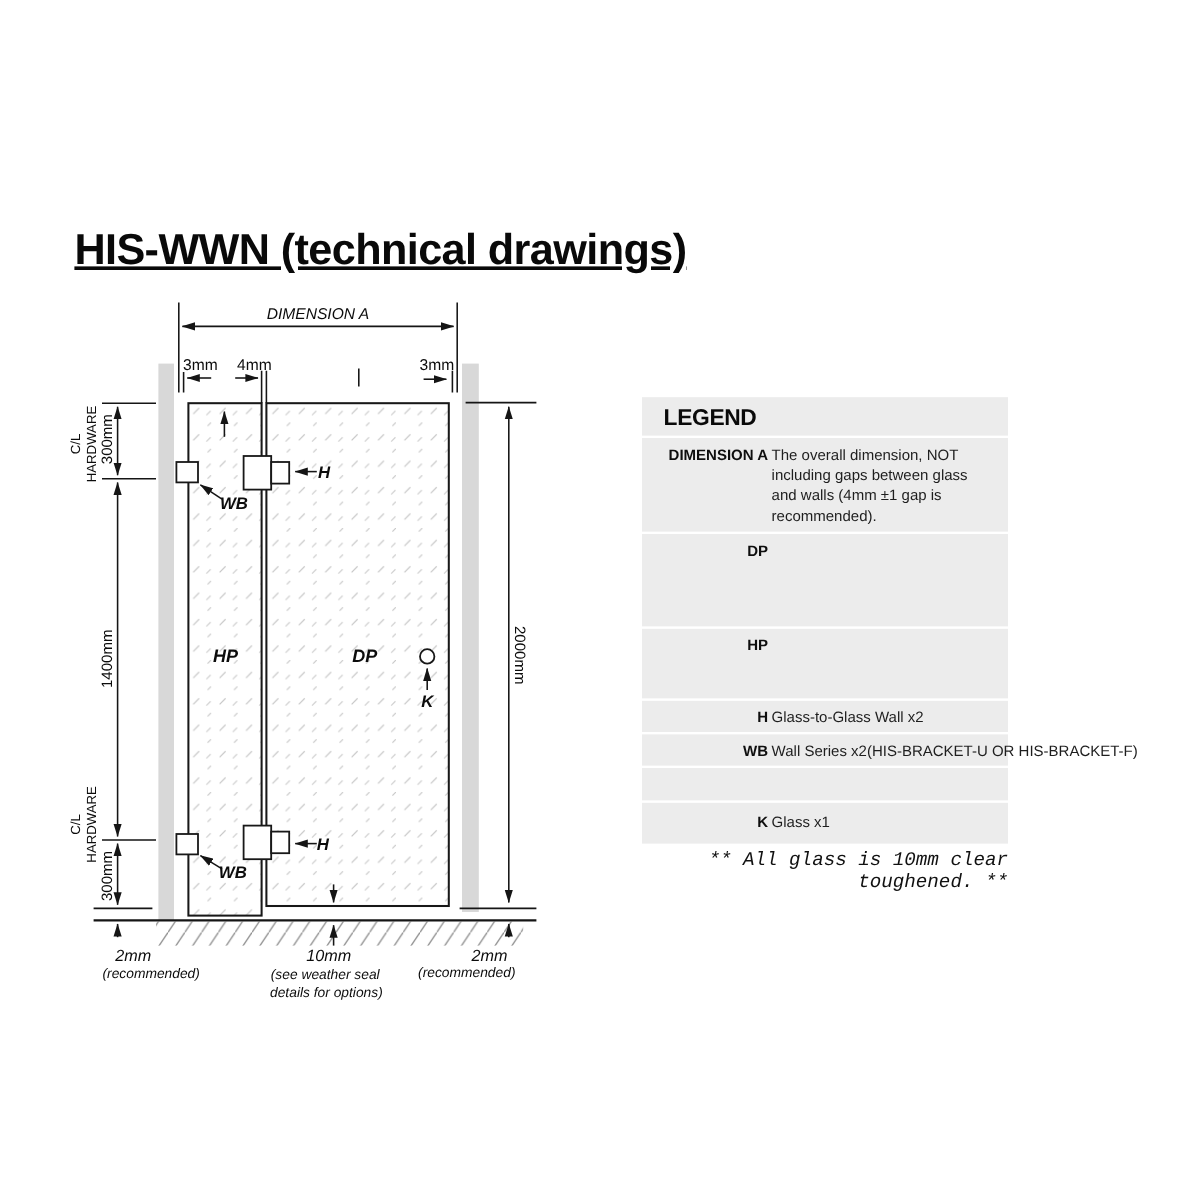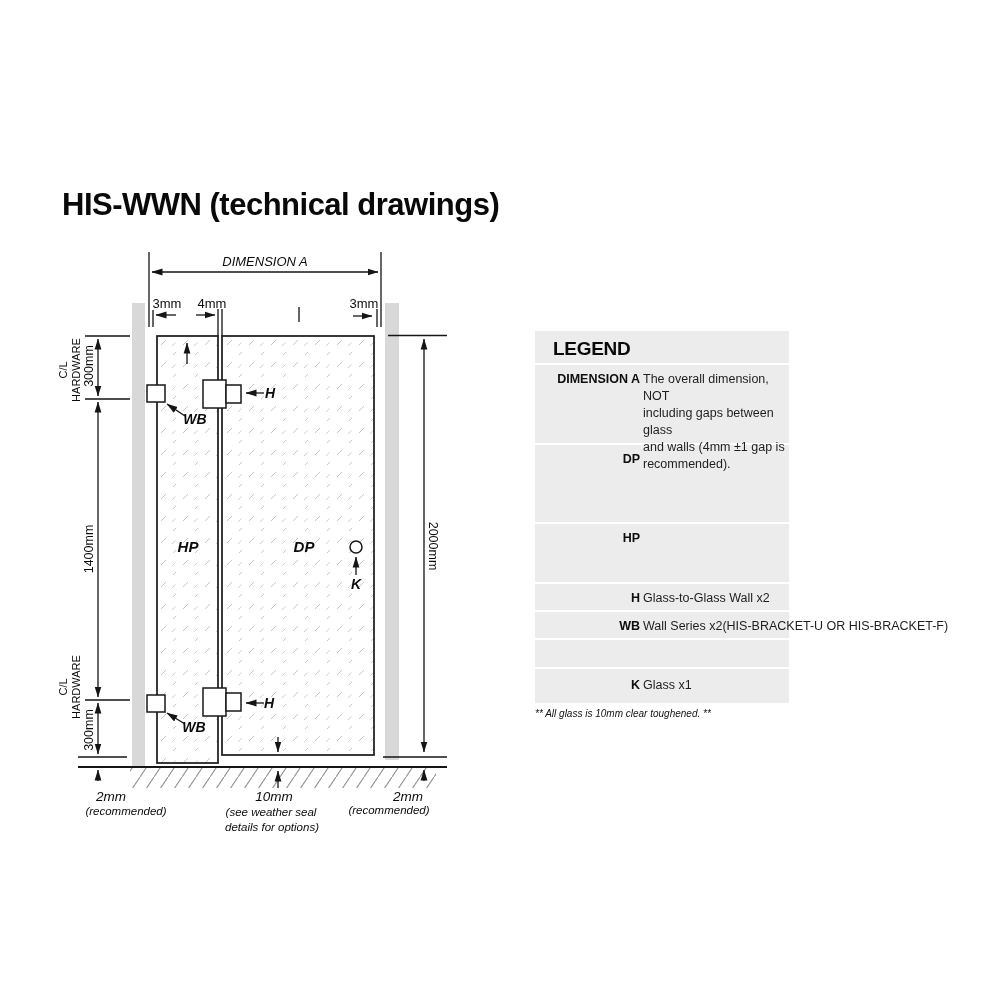--- a/index.html
+++ b/index.html
@@ -1,48 +1,48 @@
 <!DOCTYPE html>
 <html><head>
 <meta charset="utf-8">
 <style>
   html,body{margin:0;padding:0;background:#fff;}
   .canvas{position:relative;width:1000px;height:1000px;background:#ffffff;overflow:hidden;
           font-family:"Liberation Sans",sans-serif;color:#0c0c0c;}
-  .page-title{position:absolute;left:62px;top:187px;margin:0;font-size:31px;font-weight:bold;
-          letter-spacing:-0.5px;color:#090909;white-space:nowrap;}
+  .page-title{position:absolute;left:62px;top:187px;margin:0;font-size:36px;font-weight:bold;
+          letter-spacing:-0.5px;color:#090909;white-space:nowrap;text-decoration:underline;}
   svg.drawing{position:absolute;left:0;top:0;}
   svg text{font-family:"Liberation Sans",sans-serif;fill:#0c0c0c;}
   .ln{stroke:#151515;stroke-width:1.3;fill:none;}
   .ln2{stroke:#151515;stroke-width:1.8;fill:none;}
   .wall{fill:#d8d8d8;}
   .panel{fill:url(#glassHatch);stroke:#181818;stroke-width:1.7;}
   .hw{fill:#ffffff;stroke:#181818;stroke-width:1.5;}
   .t13{font-size:13px;text-anchor:middle;}
   .ti{font-style:italic;}
   .tb{font-size:14px;font-weight:bold;font-style:italic;text-anchor:middle;}
   .tp{font-size:15px;font-weight:bold;font-style:italic;text-anchor:middle;}
   .tr{font-size:12.5px;text-anchor:middle;}
   .ts{font-size:11px;text-anchor:middle;}
   .tm{font-size:13.5px;font-style:italic;text-anchor:middle;}
   .tn{font-size:11.5px;font-style:italic;text-anchor:middle;}
   
-  .legend{position:absolute;left:535px;top:331px;width:254px;background:#ececec;}
+  .legend{position:absolute;left:535px;top:331px;width:305px;background:#ececec;}
   .legend-title{box-sizing:border-box;height:32px;padding:7px 0 0 18px;
           font-size:19px;font-weight:bold;color:#0a0a0a;letter-spacing:-0.3px;}
   .lrow{display:flex;box-sizing:border-box;border-top:2px solid #ffffff;padding-top:6px;}
   .lkey{flex:none;width:105px;text-align:right;font-weight:bold;font-size:12.5px;
           line-height:17px;color:#0e0e0e;}
   .ldesc{margin-left:3px;font-size:12.5px;line-height:17px;color:#1e1e1e;
           white-space:pre-line;}
   .ldesc.nowrap{white-space:nowrap;}
   .h80{height:80px;} .h79{height:79px;} .h60{height:60px;} .h28{height:28px;}
   .h29{height:29px;} .h36{height:36px;padding-top:8px;}
-  .legend-foot{position:absolute;left:535px;top:708px;width:305px;text-align:left;
-          font-size:10px;font-style:italic;color:#111;}
+  .legend-foot{position:absolute;left:535px;top:708px;width:305px;text-align:right;
+          font-size:16px;font-style:italic;color:#111;font-family:Liberation Mono, monospace;}
 </style>
 </head>
 <body>
 
 <div class="canvas">
 
   <h1 class="page-title">HIS-WWN (technical drawings)</h1>
 
   <svg class="drawing" width="1000" height="1000" viewBox="0 0 1000 1000">
     <defs>

